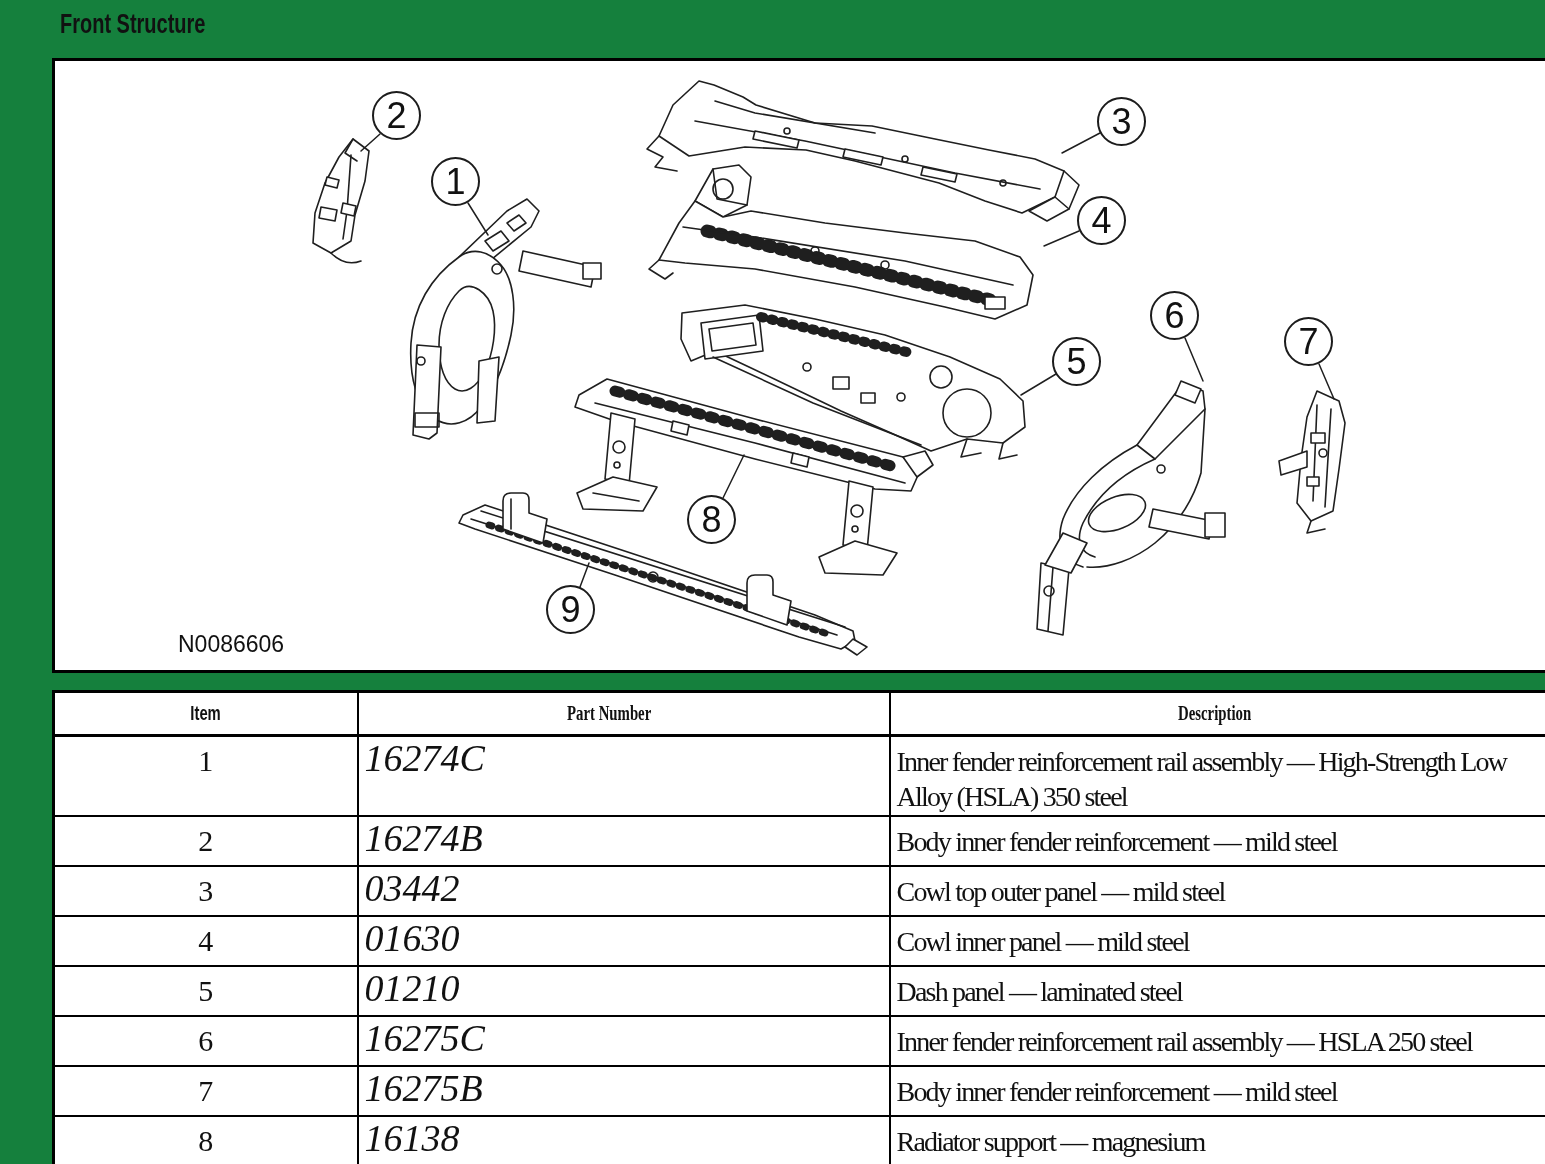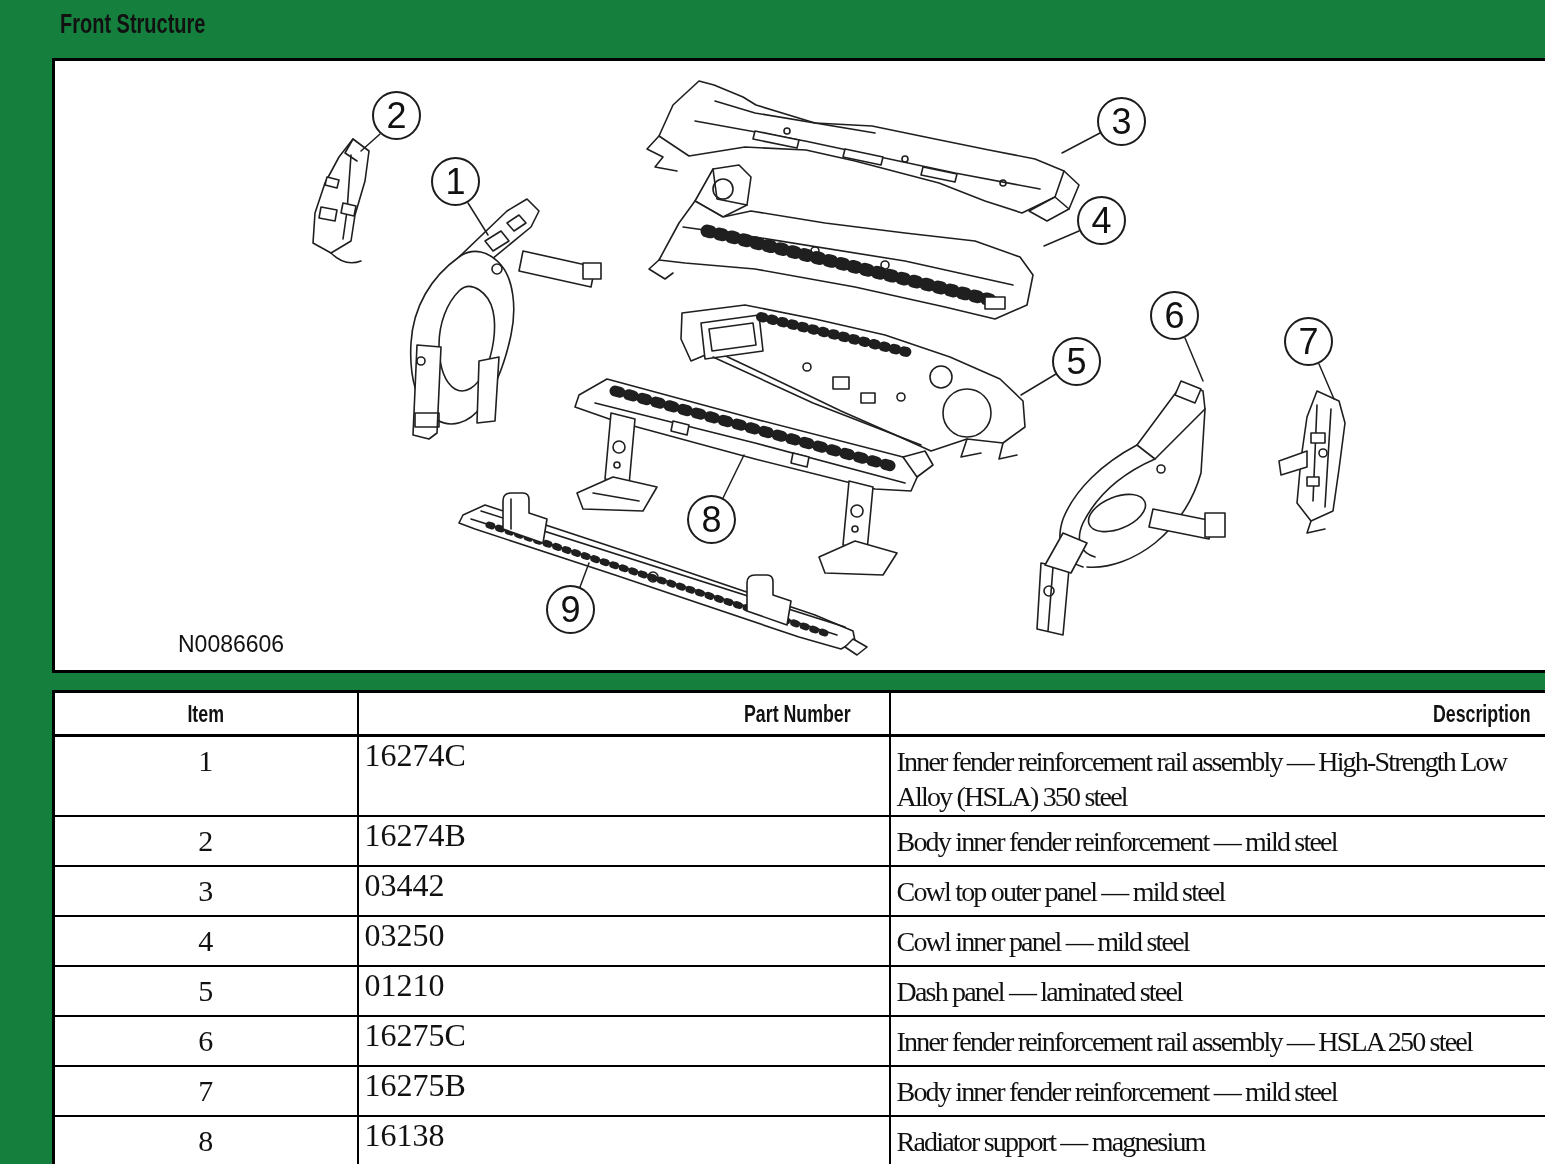--- a/index.html
+++ b/index.html
@@ -12,27 +12,27 @@
                border:3px solid #000;background:#fff;}
   .diagram-box svg{position:absolute;left:0;top:0;z-index:1;}
   .callout{position:absolute;z-index:2;width:49px;height:49px;box-sizing:border-box;
            border:2px solid #1c1c1c;border-radius:50%;background:#fff;
            display:flex;align-items:center;justify-content:center;
            font-size:36px;color:#111;}
   .fig-label{position:absolute;left:123px;top:570px;z-index:2;font-size:23px;color:#111;}
   table.parts{margin:17px 0 0 16px;border-collapse:collapse;table-layout:fixed;
               width:1513px;border:3px solid #000;border-bottom-width:5px;background:#fff;}
   table.parts th{border:2px solid #000;border-bottom:3px solid #000;height:41px;
-                 font-size:24px;font-weight:bold;color:#111;vertical-align:middle;padding:0;}
+                 font-size:20px;font-weight:bold;color:#111;vertical-align:middle;padding:0;}
   table.parts td{border:2px solid #000;vertical-align:top;color:#111;
                  font-family:"Liberation Serif",serif;}
   th.h-item{text-align:center;}
-  th.h-part,th.h-desc{text-align:right;padding-left:6px;}
+  th.h-part,th.h-desc{text-align:center;padding-left:6px;font-family:Liberation Serif, serif;}
   td.c-item{text-align:center;font-size:30px;padding-top:7px;height:40px;}
-  td.c-part{font-size:32px;padding:2px 4px 0 6px;line-height:1.05;}
+  td.c-part{font-size:38px;padding:2px 4px 0 6px;line-height:1.05;font-style:italic;}
   td.c-desc{font-size:28px;padding:7px 6px 0 6px;line-height:1.25;letter-spacing:-1.8px;}
   tr.row-tall td{height:70px;}
   tr.row-std td{height:40px;}
 </style>
 </head>
 <body>
 
 <div class="page">
 
   <h1 class="title"><span class="condense">Front Structure</span></h1>
@@ -234,21 +234,21 @@
         <td class="c-part">16274B</td>
         <td class="c-desc">Body inner fender reinforcement — mild steel</td>
       </tr>
       <tr class="row-std">
         <td class="c-item">3</td>
         <td class="c-part">03442</td>
         <td class="c-desc">Cowl top outer panel — mild steel</td>
       </tr>
       <tr class="row-std">
         <td class="c-item">4</td>
-        <td class="c-part">03250</td>
+        <td class="c-part">01630</td>
         <td class="c-desc">Cowl inner panel — mild steel</td>
       </tr>
       <tr class="row-std">
         <td class="c-item">5</td>
         <td class="c-part">01210</td>
         <td class="c-desc">Dash panel — laminated steel</td>
       </tr>
       <tr class="row-std">
         <td class="c-item">6</td>
         <td class="c-part">16275C</td>

